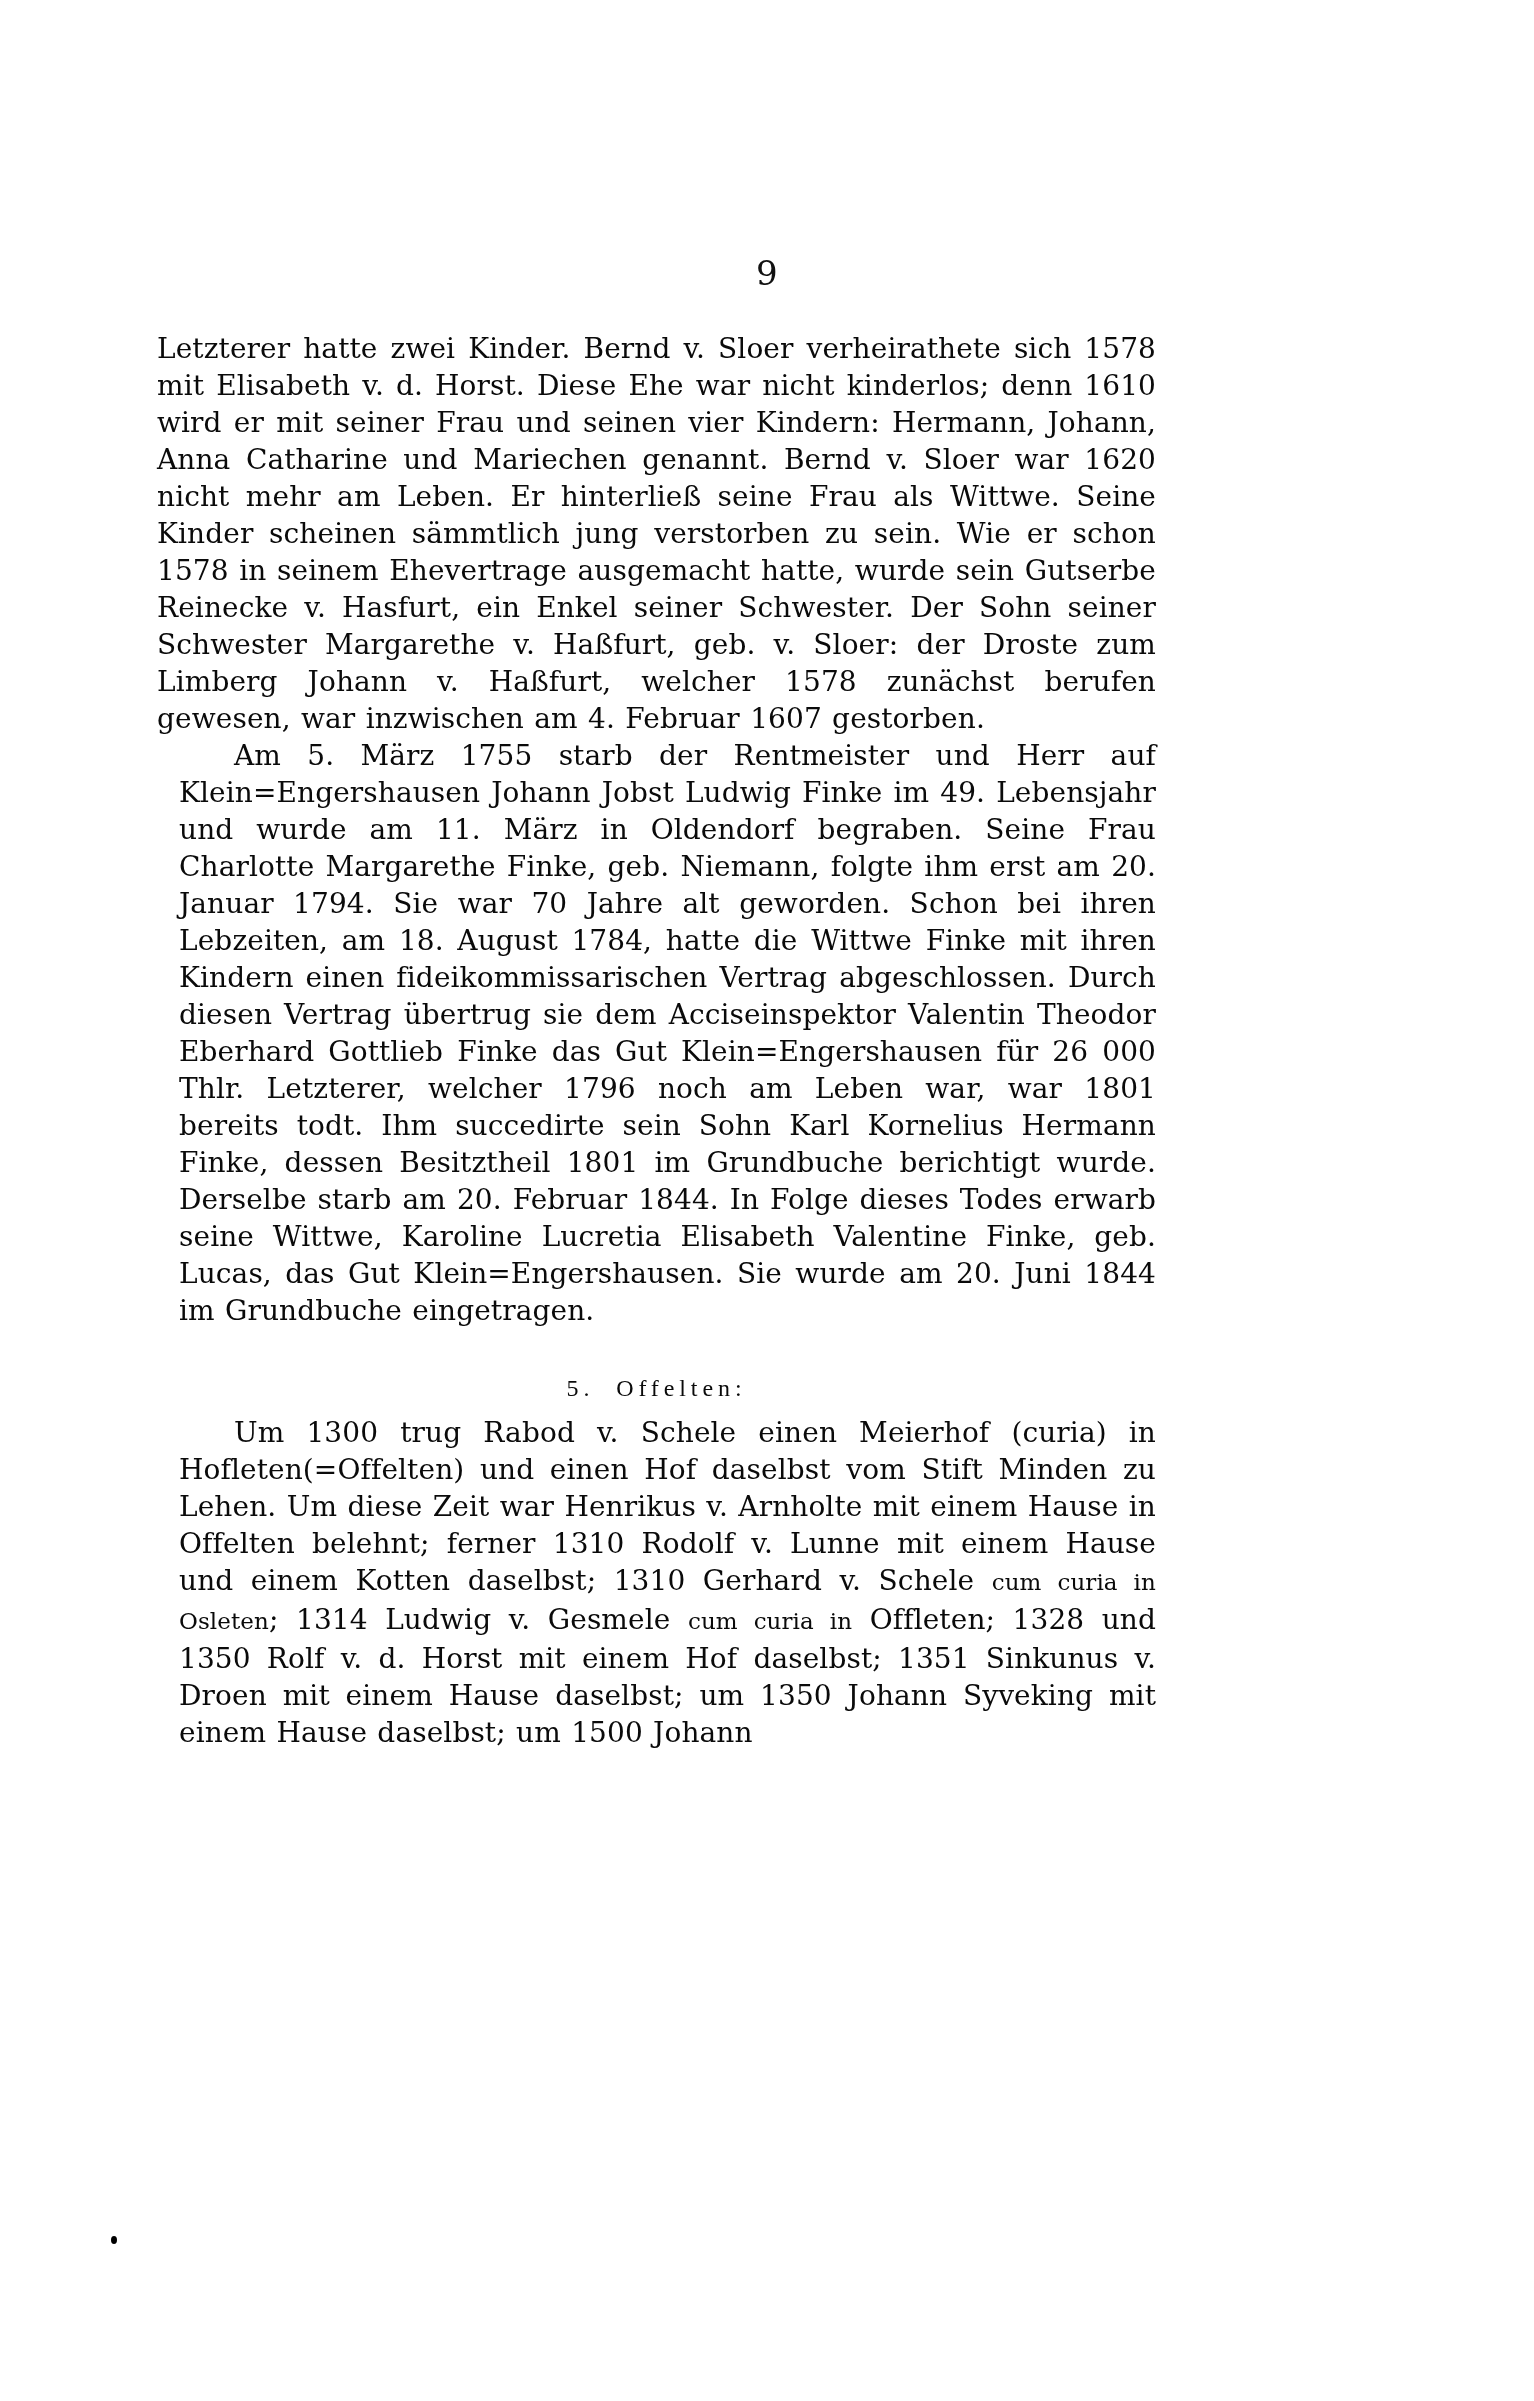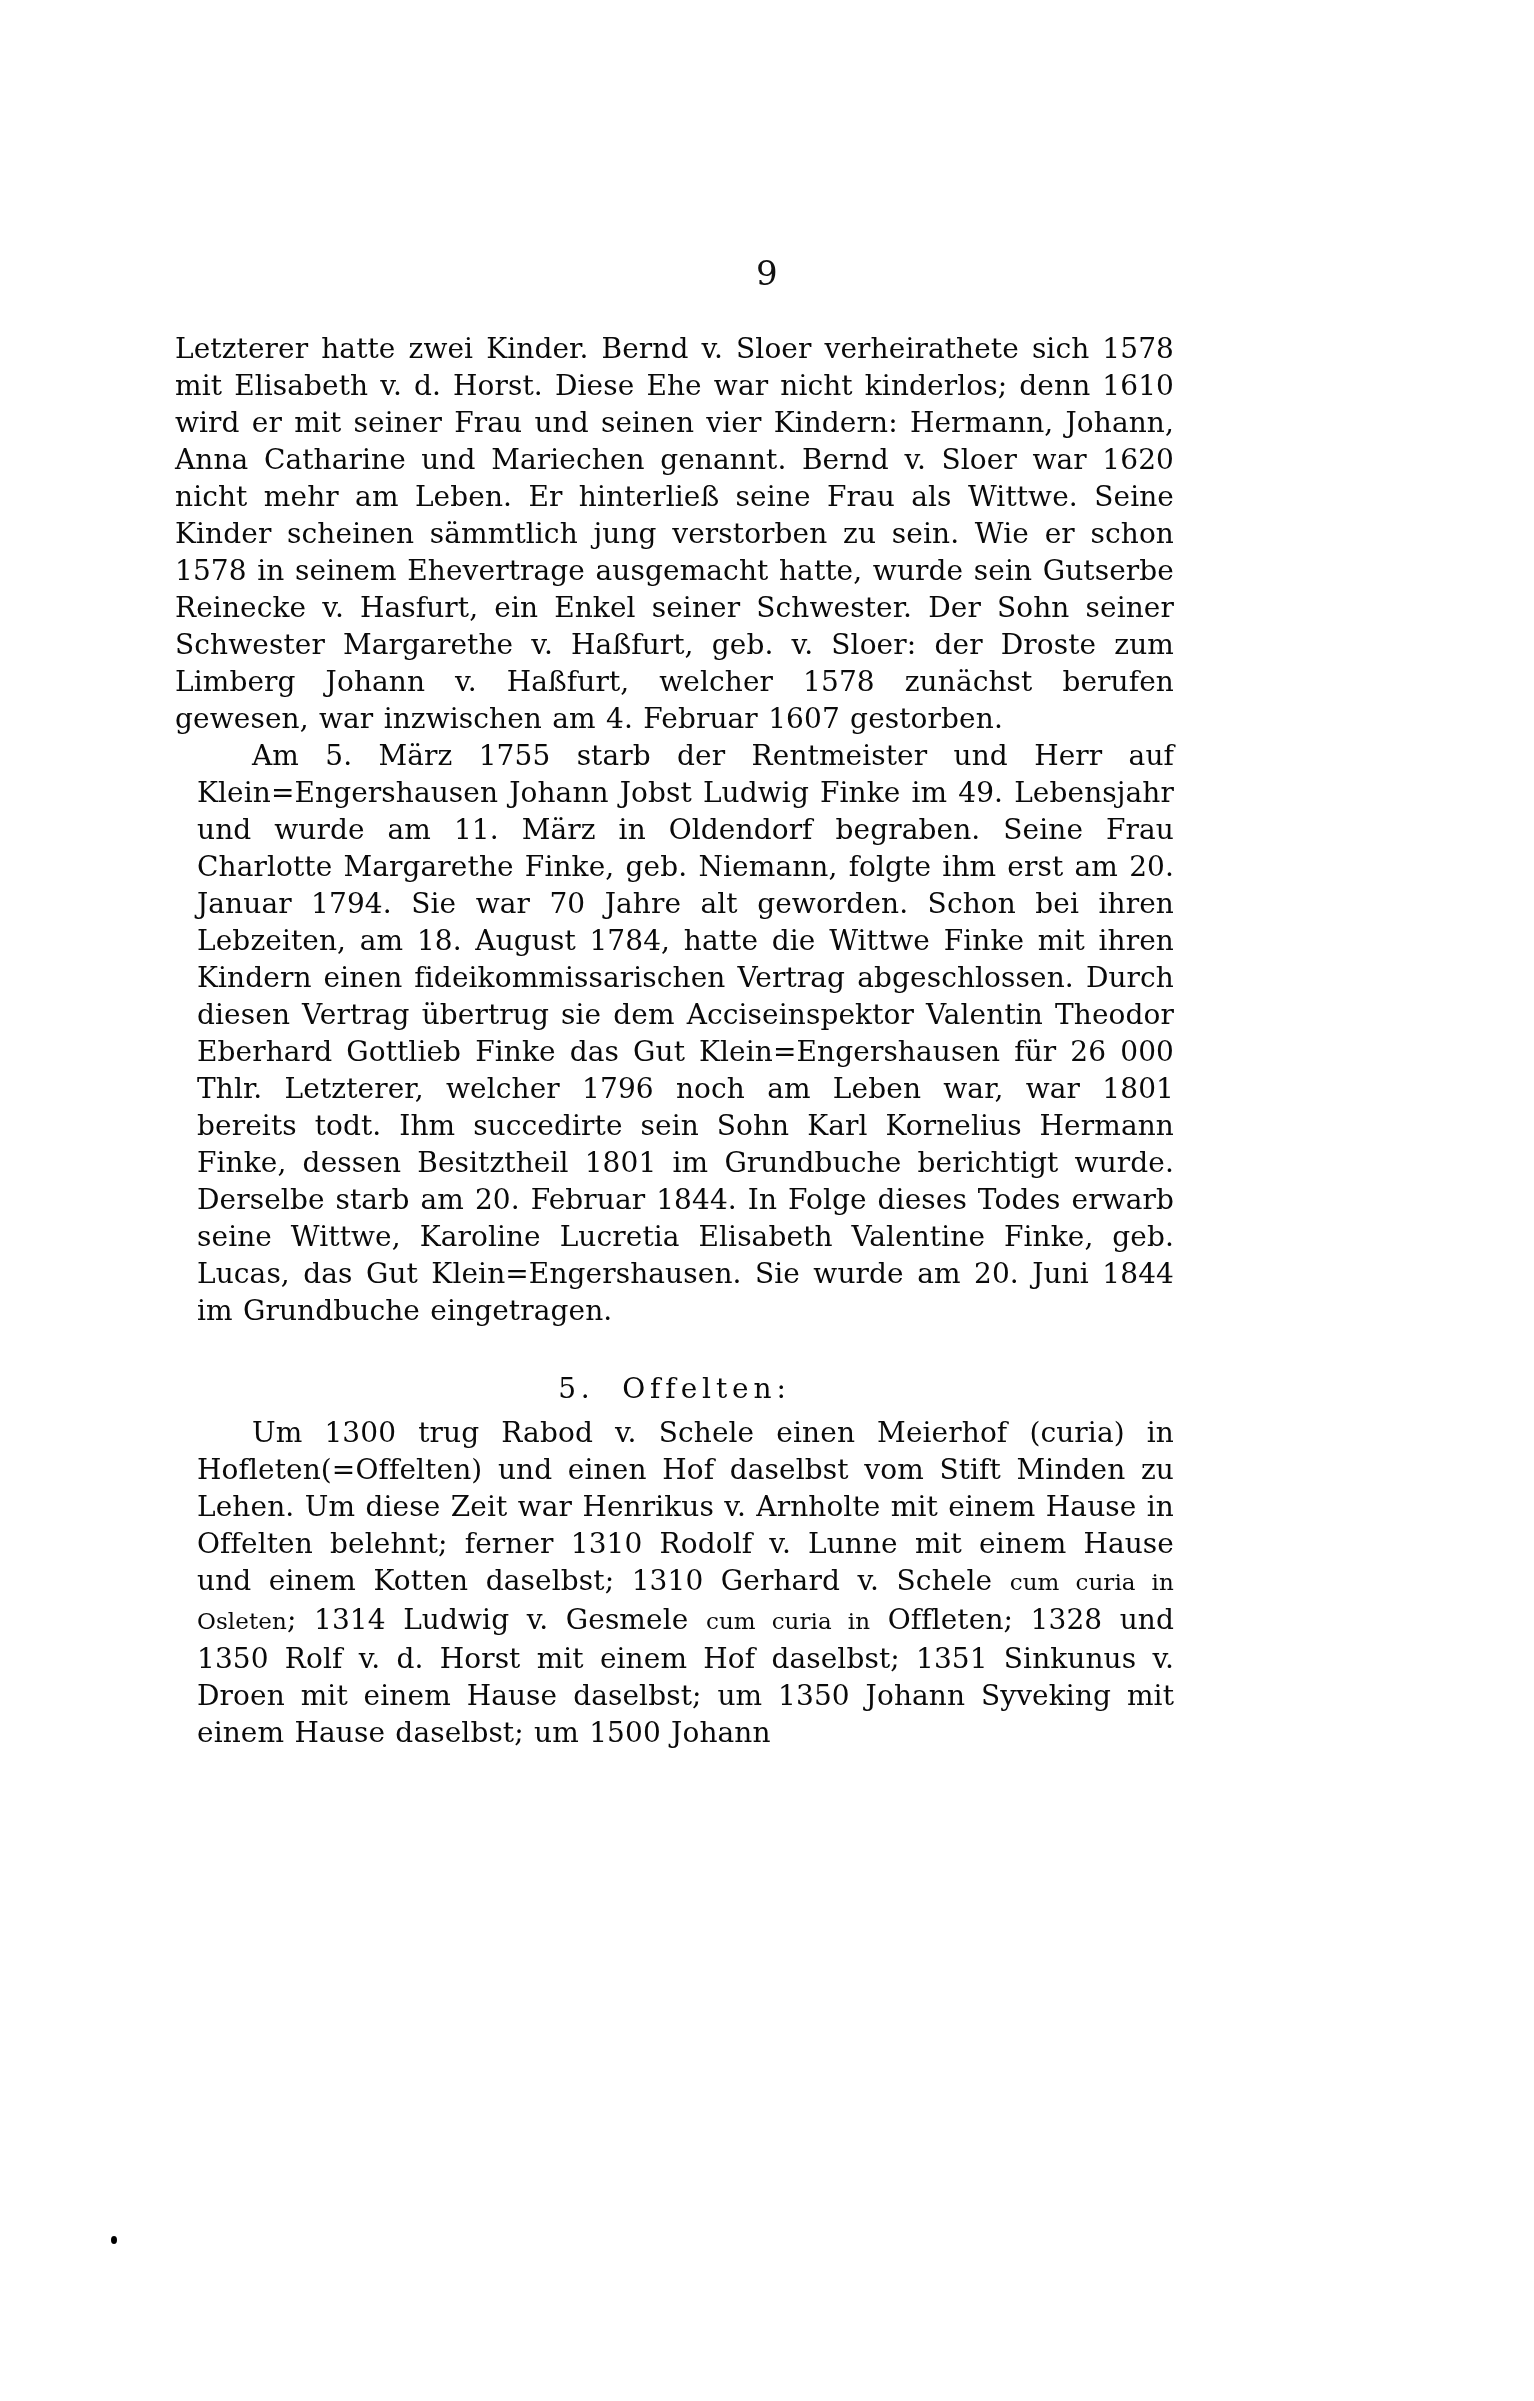--- a/index.html
+++ b/index.html
@@ -28,21 +28,21 @@
     text-align: center;
     font-size: 34px;
     line-height: 39px;
     letter-spacing: 0.4px;
     color: #111;
   }
 
   
   #textblock {
     position: absolute;
-    left: 175px;
+    left: 157px;
     top: 330px;
     width: 999px;
   }
 
   .para {
     margin: 0;
     padding: 0;
     text-align: justify;
     text-justify: inter-word;
     font-size: 28px;
@@ -52,25 +52,26 @@
     color: #0a0a0a;
   }
   .para.indent { text-indent: 55px; margin-left: 22px; }
   .para + .para { margin-top: 0; }
 
   
   .section-heading {
     margin: 0;
     padding: 0;
     text-align: center;
-    font-size: 28px;
+    font-size: 24px;
     line-height: 37px;
     font-weight: normal;
     letter-spacing: 4.9px;
     color: #0a0a0a;
+    font-family: Liberation Serif, serif;
   }
   .heading-gap-before { height: 41px; }
   .heading-gap-after  { height: 7.1px; }
 
   
   .latin { font-size: 23px; }
 
   
   #ink-speck {
     position: absolute;

